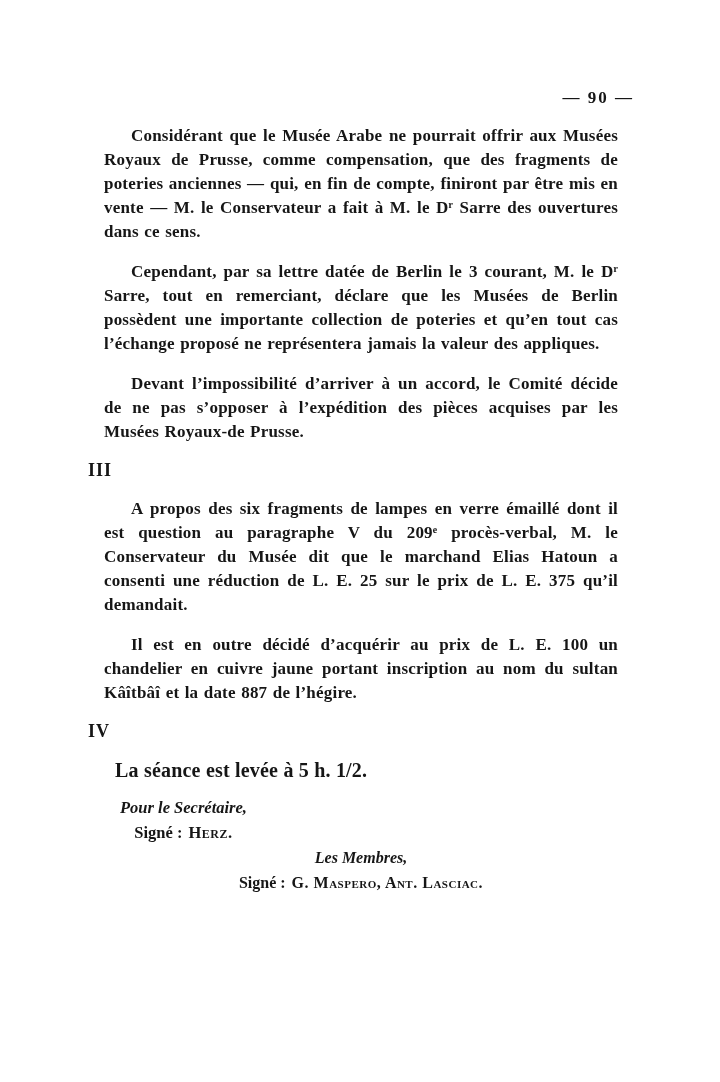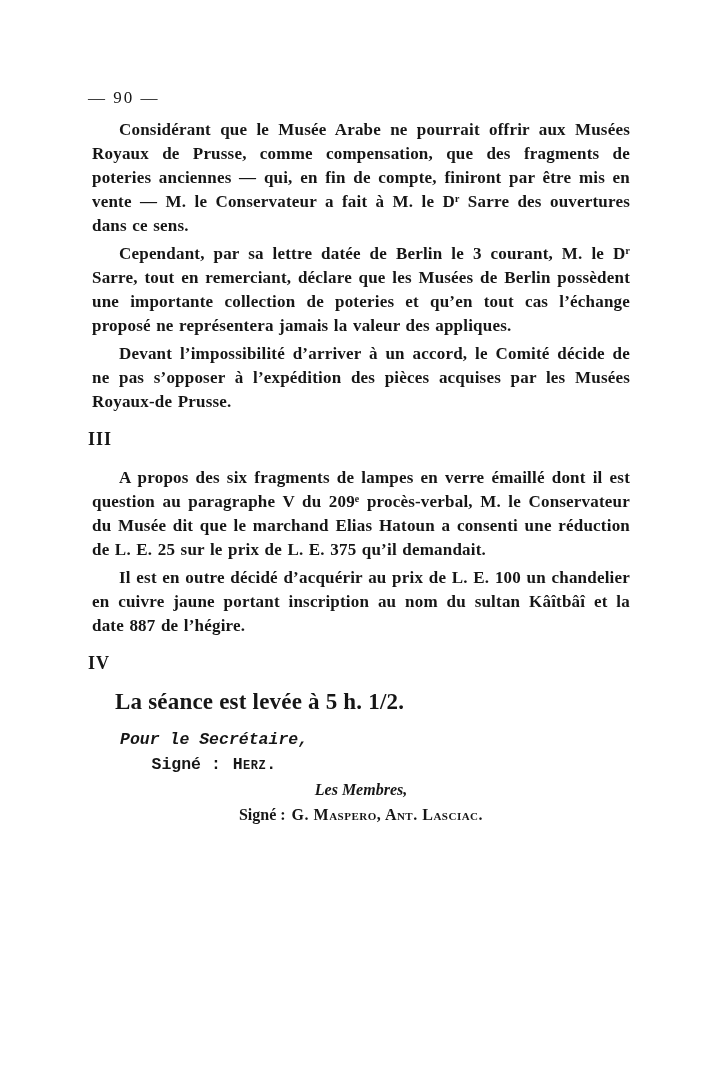--- a/index.html
+++ b/index.html
@@ -9,57 +9,56 @@
     margin:0 auto;
     background:#ffffff;
     box-sizing:border-box;
     padding:88px 86px 0 88px;
     font-family:"Liberation Serif","DejaVu Serif",serif;
     font-weight:600;
     color:#161616;
     overflow:hidden;
   }
   .page-number{
-    text-align:left;
+    text-align:right;
     font-size:17px;
     letter-spacing:2px;
     margin:0 0 10px 0;
-    font-weight:400;
+    font-weight:700;
   }
   p.para{
-    margin:4px;
+    margin:16px;
     font-size:17px;
     line-height:24px;
     text-align:justify;
     text-indent:27px;
     letter-spacing:0.2px;
     word-spacing:1px;
   }
   .section-heading{
     text-align:left;
     font-size:18px;
     font-weight:700;
     margin:15px 0 16px 0;
     letter-spacing:1px;
   }
   .closing{
     margin:11px 0 0 0;
-    font-size:23px;
+    font-size:20px;
     line-height:24px;
     text-indent:27px;
     letter-spacing:0.2px;
   }
   .sig-row{
     display:flex;
     justify-content:space-between;
     align-items:center;
     margin-top:13px;
     padding-left:32px;
     padding-right:4px;
-    font-family:Liberation Mono, monospace;
   }
   .sig-block{
     text-align:center;
     font-size:16.5px;
     line-height:25px;
   }
   .sig-role{
     font-style:italic;
     font-weight:700;
   }

